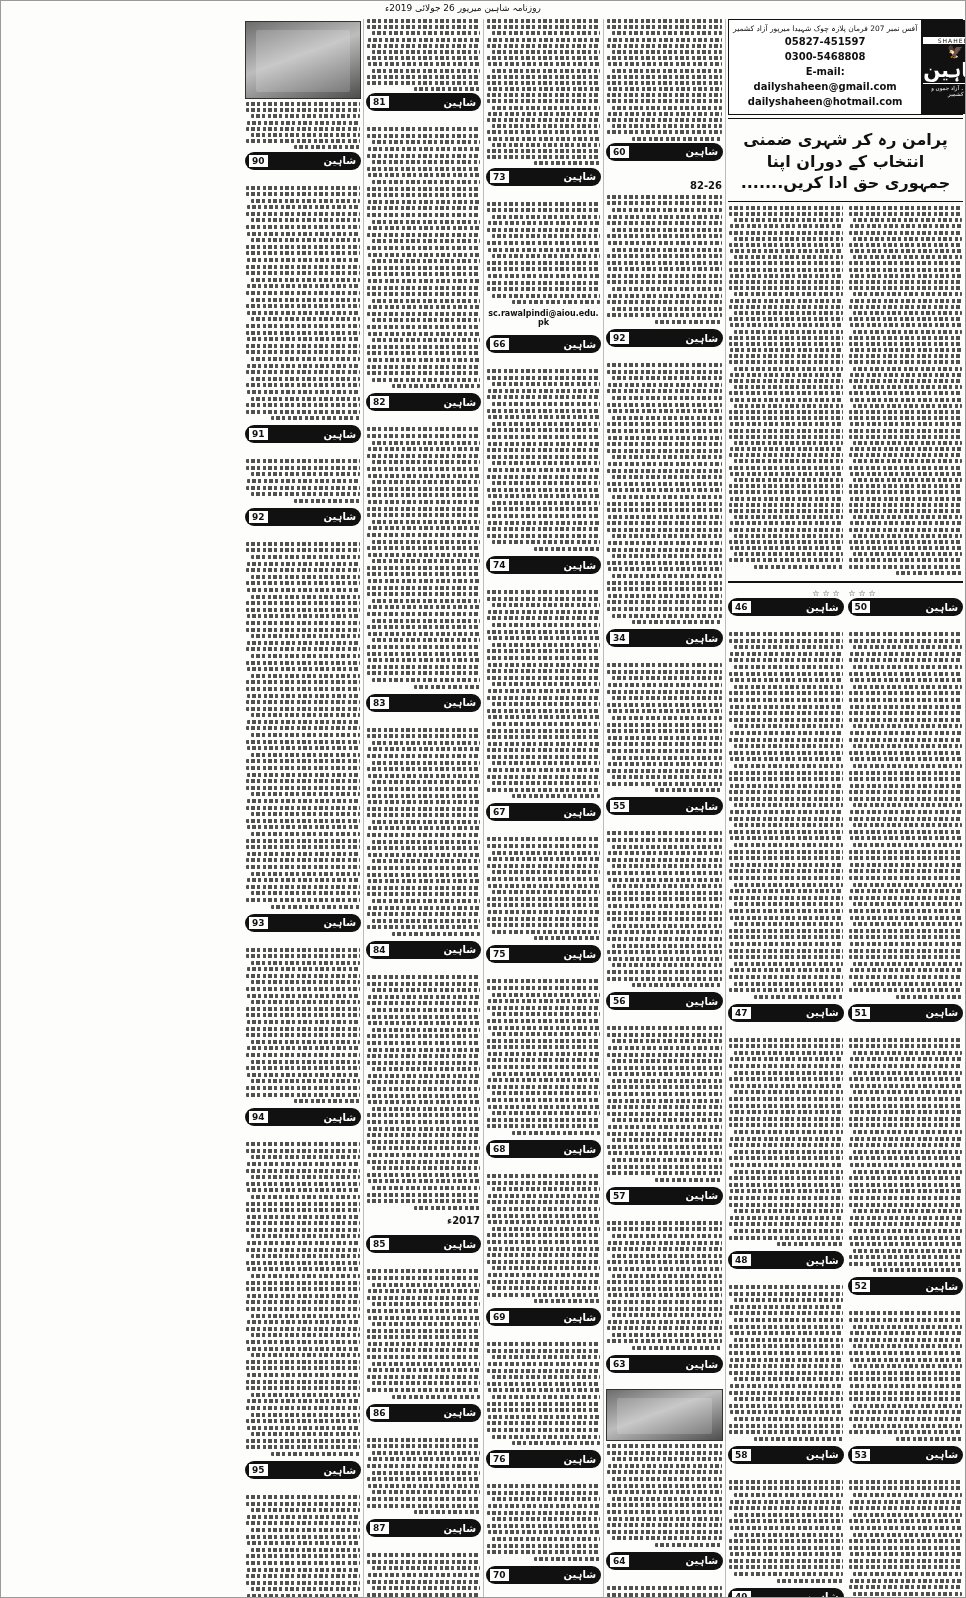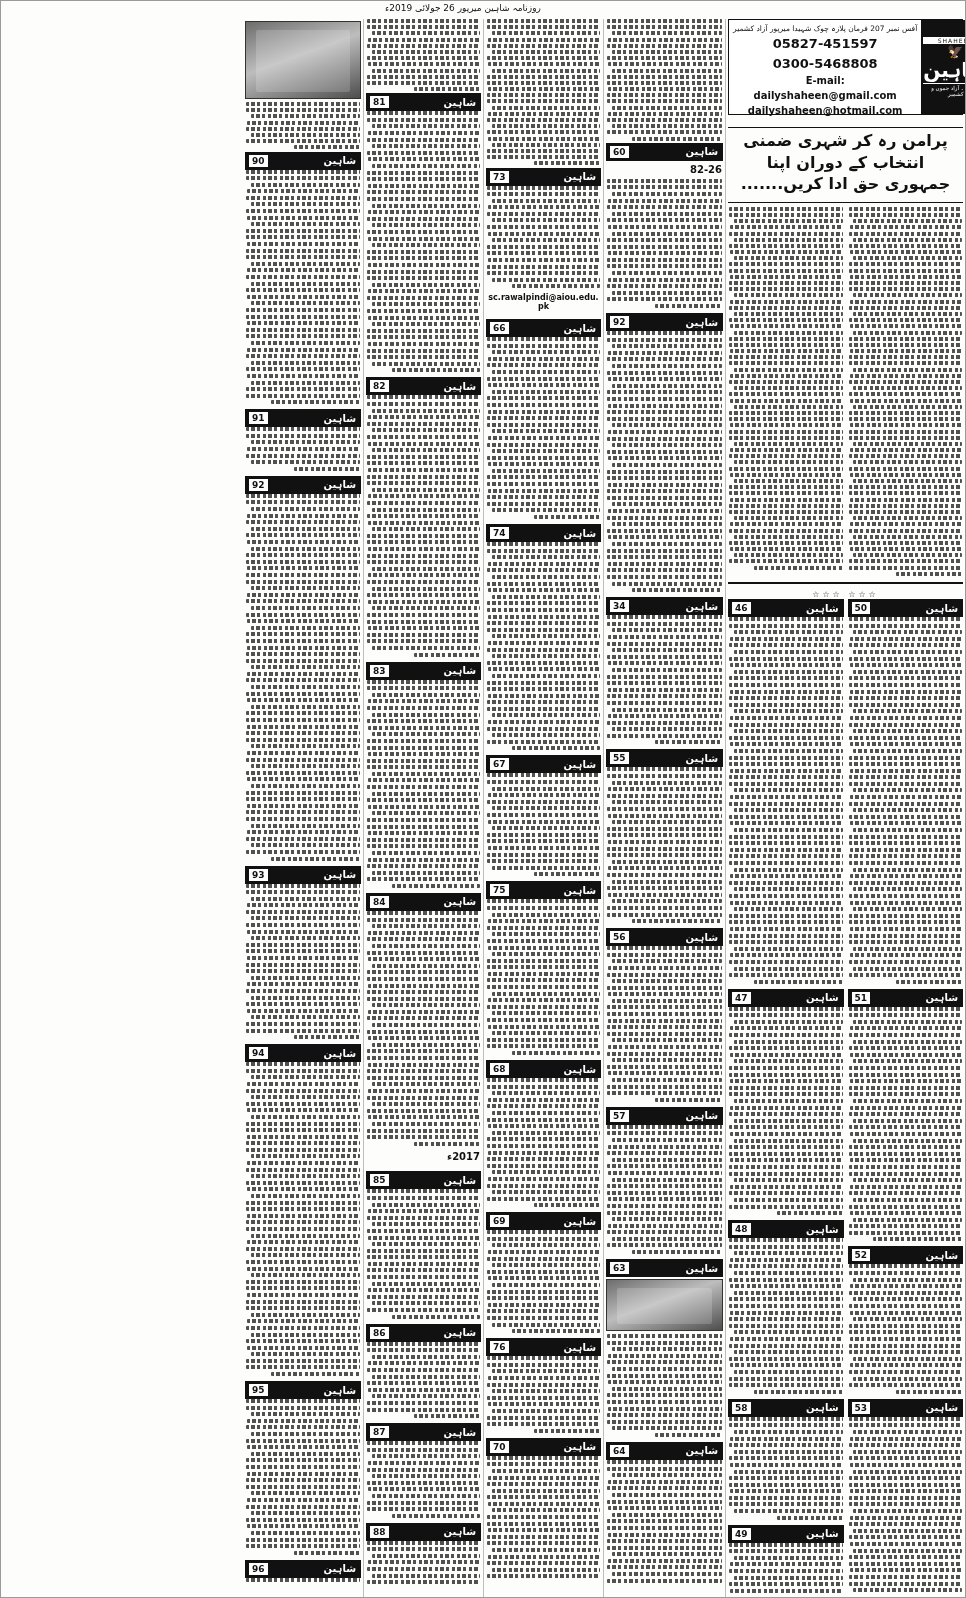--- a/index.html
+++ b/index.html
@@ -59,21 +59,21 @@
 
   .w-nameplate { width: 240px; border-left: 1px solid #bdbdbd; }
   .w-std { width: 120px; }
   .w-wide { width: 122px; }
 
   
   .nameplate {
     position: relative;
     height: 96px;
     border: 1px solid #111;
-    margin: 0 0 12px 0;
+    margin: 0 0 3px 0;
     display: flex;
     flex-direction: row;
     background: #fff;
   }
   .np-photo {
     width: 84px;
     background: #2f2f2f;
     position: relative;
     overflow: hidden;
   }
@@ -94,21 +94,21 @@
   }
   .np-contact {
     flex: 1;
     padding: 3px 4px;
     font-size: 7.5px;
     line-height: 1.5;
     direction: rtl;
     text-align: center;
   }
   .np-contact .ln { white-space: nowrap; }
-  .np-contact .phone { direction: ltr; font-weight: bold; font-size: 13px; }
+  .np-contact .phone { direction: ltr; font-weight: bold; font-size: 10px; }
   .np-contact .mail { direction: ltr; font-size: 10px; font-weight: bold; }
   .np-logo {
     width: 74px;
     border-right: 1px solid #111;
     background: #111;
     color: #fff;
     display: flex;
     flex-direction: column;
     align-items: center;
     justify-content: center;
@@ -139,21 +139,21 @@
     background: #fff;
     color: #111;
     width: 100%;
     margin-bottom: 1px;
   }
 
   
   .headline {
     border: 1px solid #111;
     border-width: 1px 0;
-    padding: 2px 4px 7px;
+    padding: 10px 4px 7px;
     margin-bottom: 4px;
     text-align: center;
     direction: rtl;
     font-size: 16px;
     font-weight: bold;
     line-height: 1.35;
   }
 
   
   .lead {
@@ -175,21 +175,22 @@
   
   .story { margin-bottom: 5px; }
   .story-head {
     background: #111;
     color: #fff;
     height: 18px;
     display: flex;
     align-items: center;
     justify-content: space-between;
     padding: 0 3px;
-    margin-bottom: 0;
+    margin-bottom: 16px;
+    border-radius: 9px;
   }
   .story-head .num {
     background: #fff;
     color: #111;
     font-size: 9px;
     font-weight: bold;
     padding: 0 3px;
     line-height: 12px;
     border: 1px solid #111;
   }

